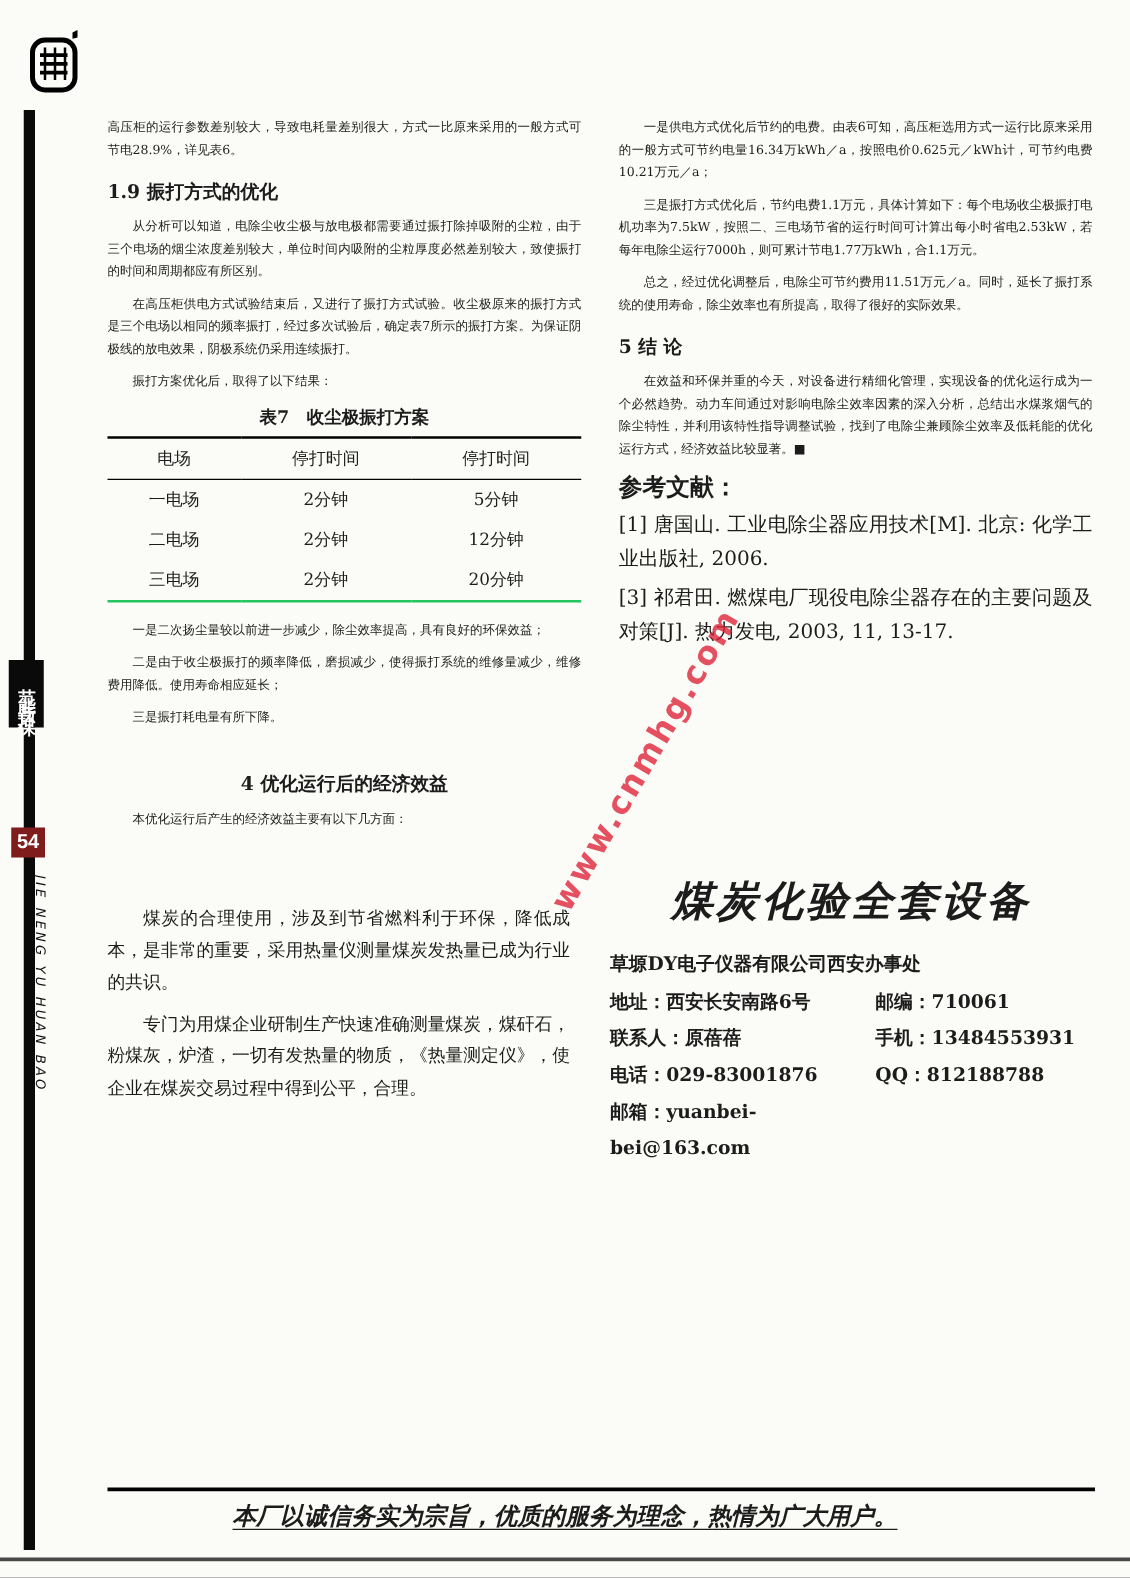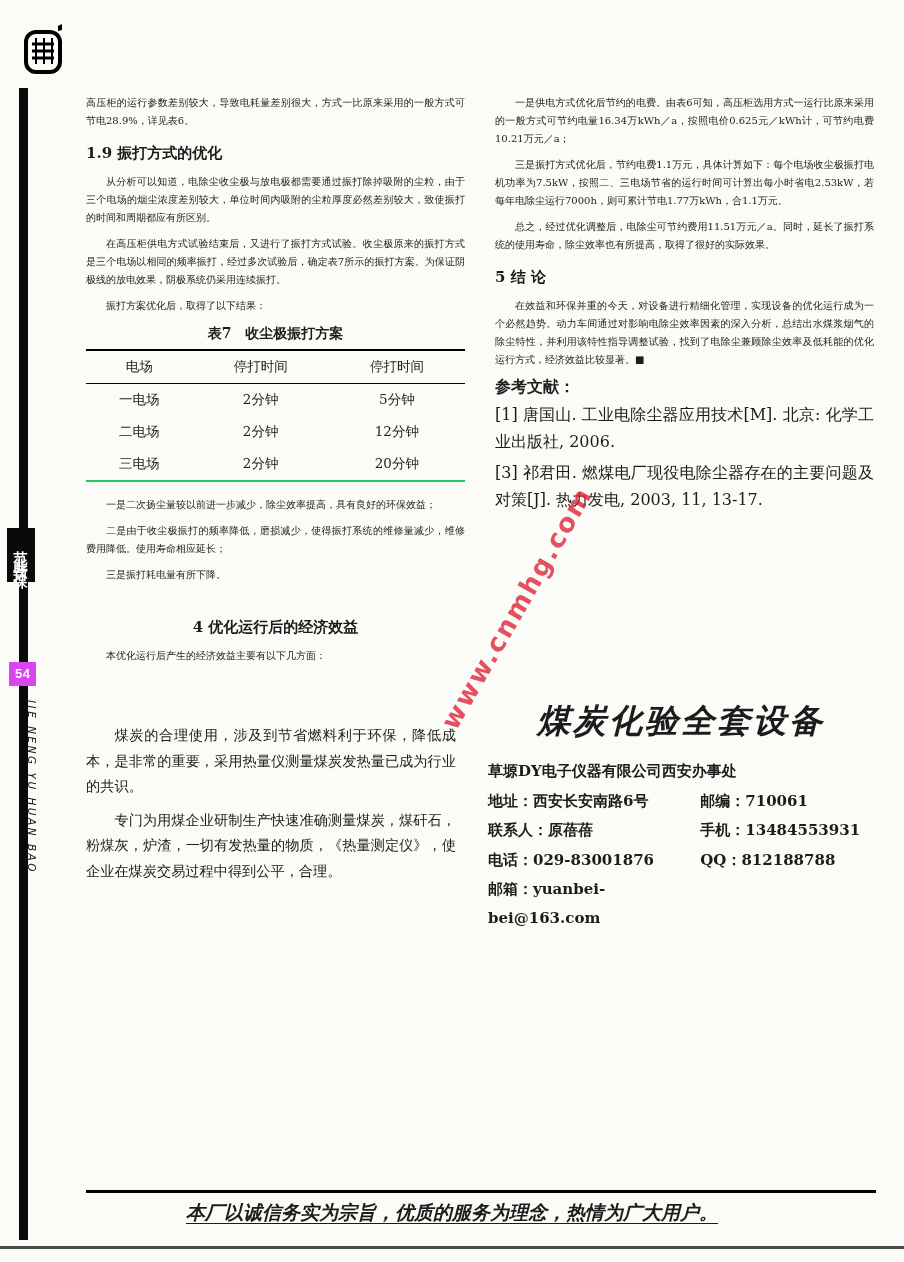--- a/index.html
+++ b/index.html
@@ -17,23 +17,23 @@
 
   
   .strip { position:absolute; left:19px; top:88px; width:9px; height:1152px; background:#0a0a0a; }
   .side-title {
     position:absolute; left:7px; top:528px; background:#0a0a0a; color:#fff;
     writing-mode: vertical-rl; font-size:14px; font-weight:bold;
     letter-spacing:6px; padding:12px 5px;
   }
   .side-page {
     position:absolute; left:9px; top:662px; width:27px; height:24px;
-    background:#d946ef; color:#fff; font-weight:bold; font-size:13px;
+    background:#7f1d1d; color:#fff; font-weight:bold; font-size:16px;
     display:flex; align-items:center; justify-content:center;
-    font-family:Liberation Mono, monospace;
+    font-family:Liberation Sans, sans-serif;
   }
   .side-pinyin {
     position:absolute; left:38px; top:700px;
     transform:rotate(90deg); transform-origin:0 0;
     font-size:10.5px; font-style:italic; letter-spacing:2.5px;
     white-space:nowrap; color:#111; font-family:"DejaVu Sans", sans-serif;
   }
   .logo { position:absolute; left:22px; top:24px; width:44px; height:52px; }
 
   
@@ -62,21 +62,21 @@
   .tbl-caption { text-align:center; font-weight:bold; font-size:14px; margin:10px 0 6px; }
   table.t7 {
     width:100%; border-collapse:collapse; margin-bottom:14px;
     border-top:2px solid #000; border-bottom:2px solid #22c55e;
     font-size:13.5px;
   }
   table.t7 th { border-bottom:1px solid #000; font-weight:normal; }
   table.t7 th, table.t7 td { padding:7px 4px; text-align:center; }
 
   
-  .refs-label { font-weight:bold; font-size:16px; margin:8px 0 4px; }
+  .refs-label { font-weight:bold; font-size:19px; margin:8px 0 4px; }
   .ref { font-size:16px; line-height:1.68; text-align:justify; margin-bottom:4px; }
 
   
   .ad { display:flex; gap:32px; margin-top:26px; }
   .ad-left { flex:0 0 370px; padding-top:24px; }
   .ad-left .para { font-size:14.2px; }
   .ad-right { flex:1; }
   .ad-title {
     font-size:33px; font-weight:bold; font-style:italic; text-align:center;
     letter-spacing:3px; font-family:"DejaVu Serif", serif;

